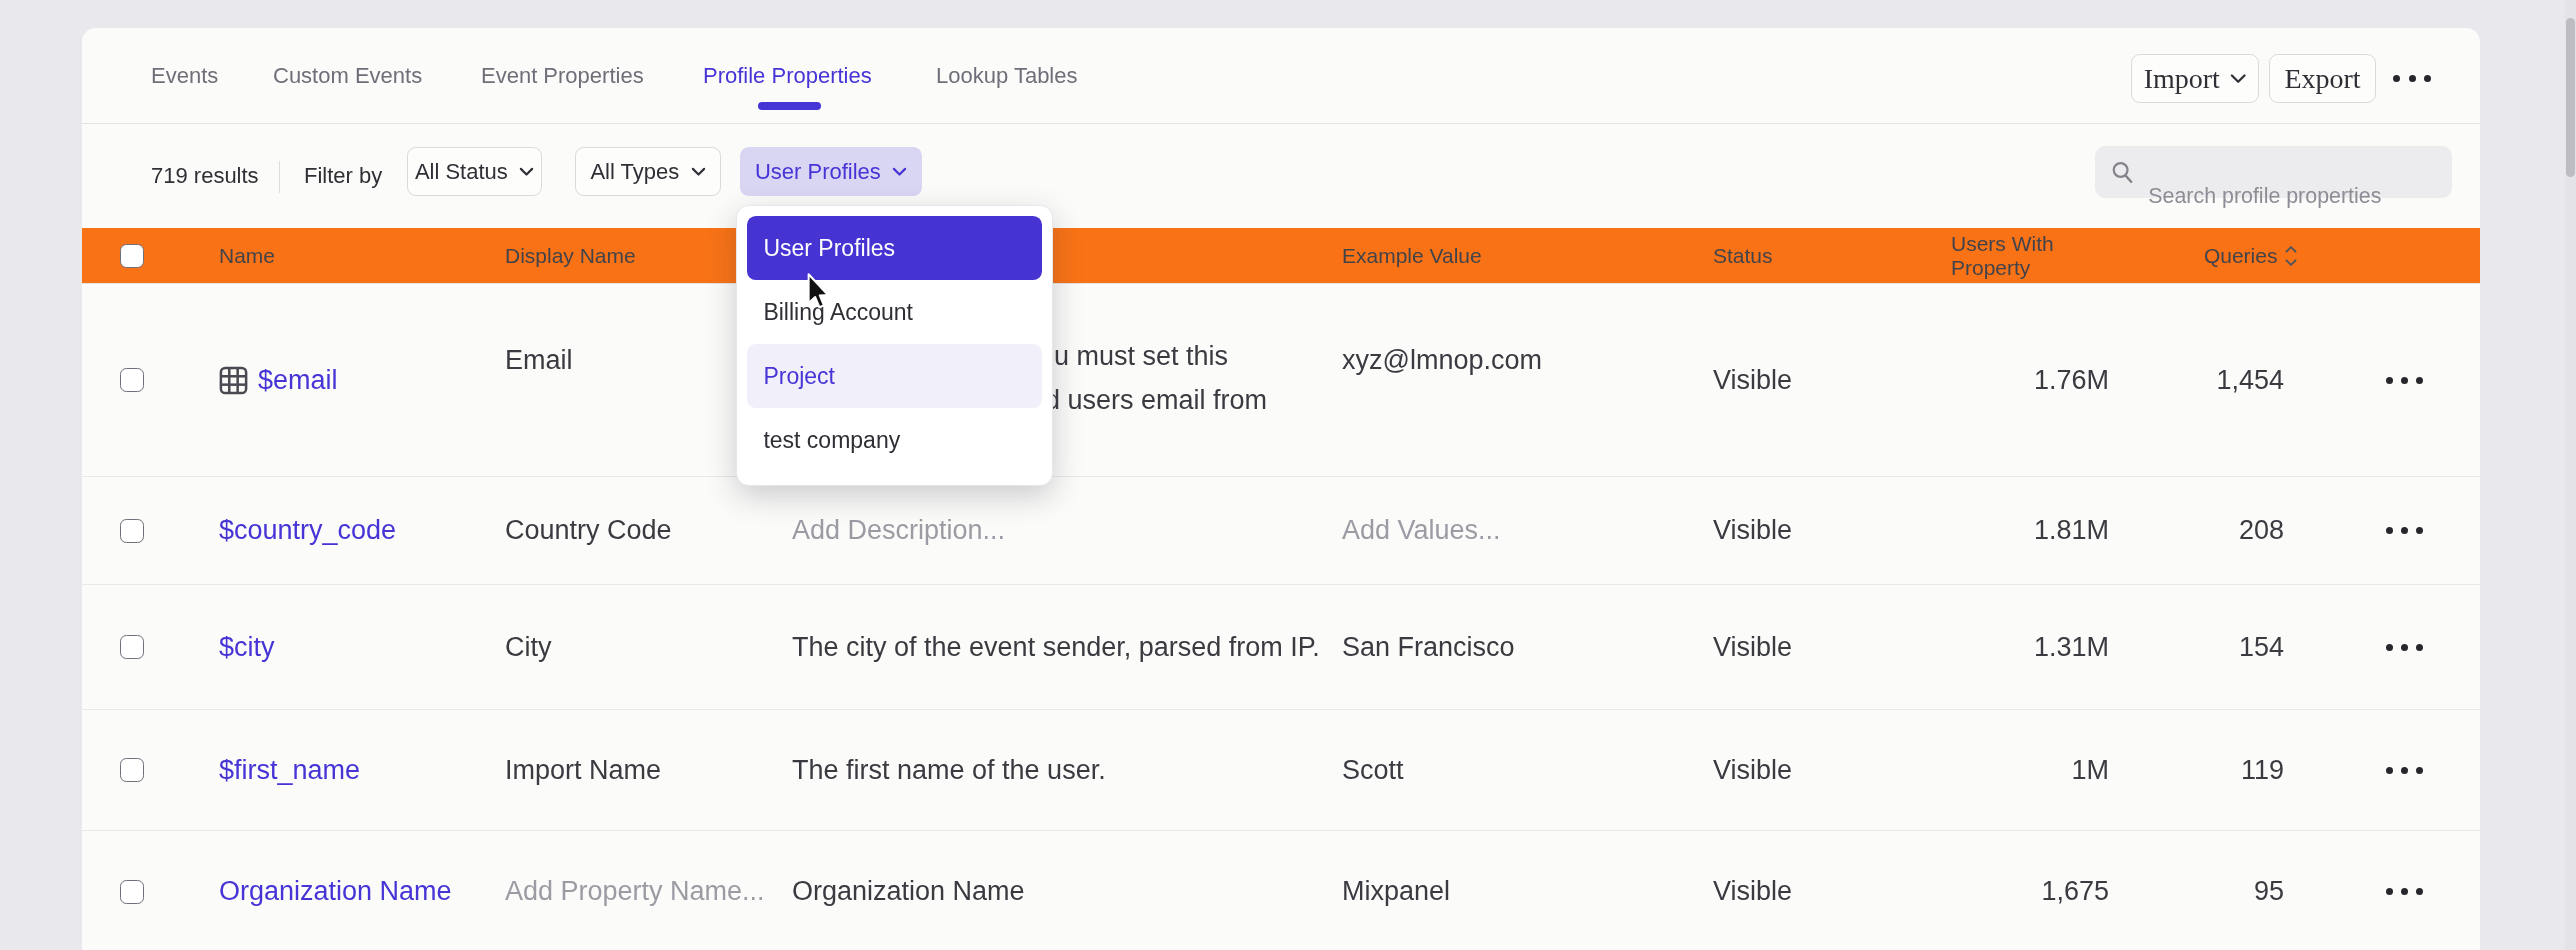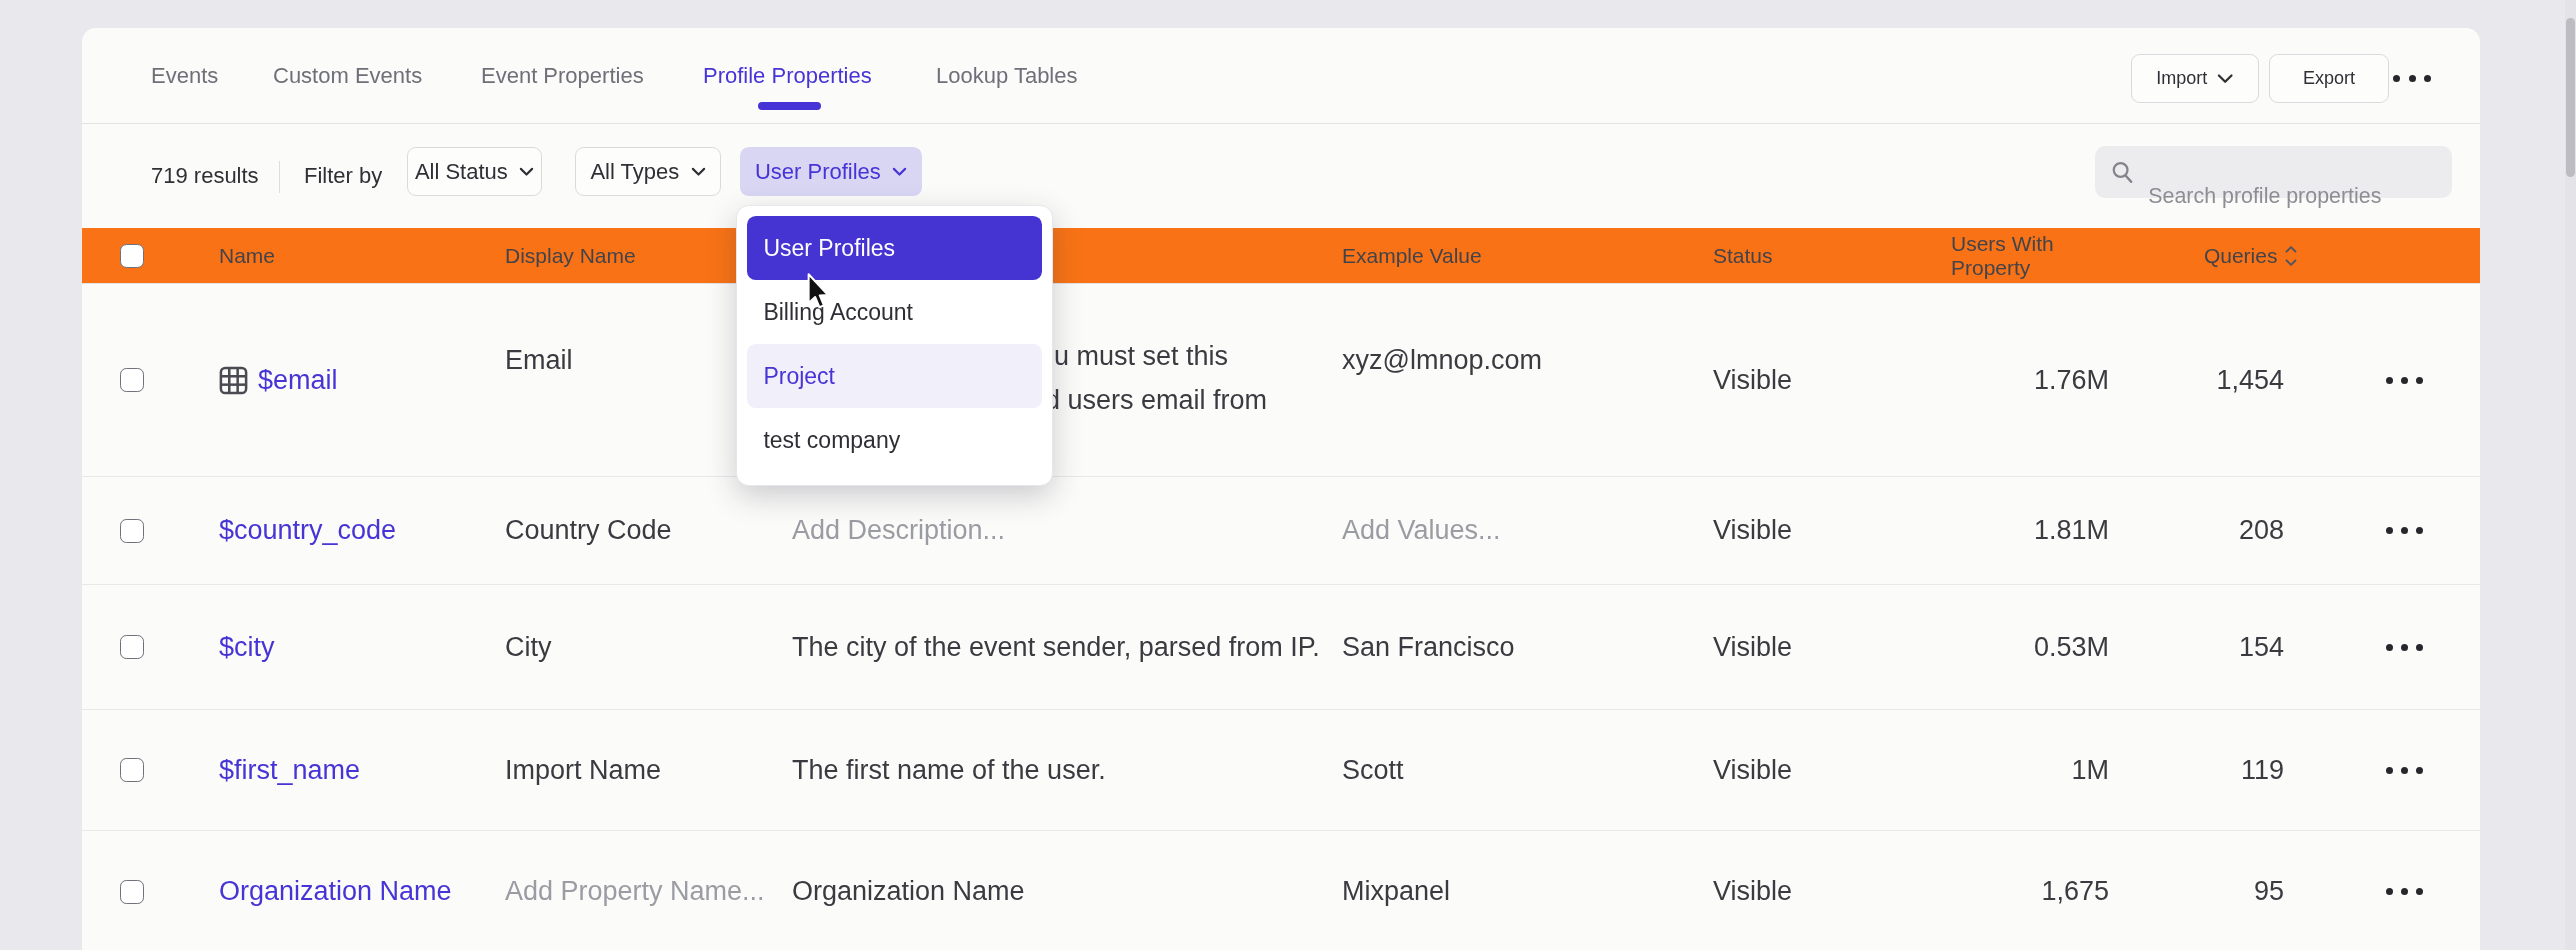--- a/index.html
+++ b/index.html
@@ -11,23 +11,23 @@
   
   .tabbar{position:absolute;left:0;top:0;width:100%;height:95px;border-bottom:1.3px solid #e3e3e6;}
   .tab{position:absolute;top:0;height:95px;display:flex;align-items:center;font-size:22px;
        color:#6f6f79;cursor:pointer;white-space:nowrap;}
   .tab.active{color:#4634d6;}
   .tab-underline{position:absolute;left:676px;top:74px;width:63px;height:7.6px;border-radius:4.4px;background:#4634d6;}
   #tab-events{left:69px}#tab-custom-events{left:191px}#tab-event-properties{left:399px}
   #tab-profile-properties{left:621px}#tab-lookup-tables{left:854px}
 
   .btn{position:absolute;top:26px;height:49px;border:1.3px solid #dadade;border-radius:8.8px;background:#fdfdfc;
-       display:flex;align-items:center;justify-content:center;font-size:18px;color:#2f2f36;box-sizing:border-box;gap:10px;}
+       display:flex;align-items:center;justify-content:center;font-size:28px;color:#2f2f36;box-sizing:border-box;gap:10px;font-family:Liberation Serif, serif;}
   #btn-import{left:2049px;width:128px;}
-  #btn-export{left:2187px;width:120px;}
+  #btn-export{left:2187px;width:107px;}
   .more-top{position:absolute;left:2300px;top:26px;width:60px;height:49px;display:flex;align-items:center;justify-content:center;}
   .dots{display:flex;gap:8.2px;align-items:center;}
   .dots i{width:7px;height:7px;border-radius:50%;background:#26262d;}
 
   
   .filterbar{position:absolute;left:0;top:96px;width:100%;height:104px;}
   .ftext{position:absolute;top:0;height:104px;display:flex;align-items:center;font-size:22px;color:#2f2f36;white-space:nowrap;}
   #results{left:69px}
   .vdiv{position:absolute;left:197px;top:37px;width:1.3px;height:31.5px;background:#dddde1;}
   #filterby{left:222px}
@@ -225,21 +225,21 @@
         <div class="cell c1">
             <span class="checkbox"></span>
           </div>
         <div class="cell c2">
             <span class="name-link">$city</span>
           </div>
         <div class="cell c3">City</div>
         <div class="cell c4">The city of the event sender, parsed from IP.</div>
         <div class="cell c5">San Francisco</div>
         <div class="cell c6">Visible</div>
-        <div class="cell c7">0.53M</div>
+        <div class="cell c7">1.31M</div>
         <div class="cell c8">154</div>
         <div class="cell c9">
             <span class="dots">
               <i></i>
               <i></i>
               <i></i>
             </span>
           </div>
       </div>
 

